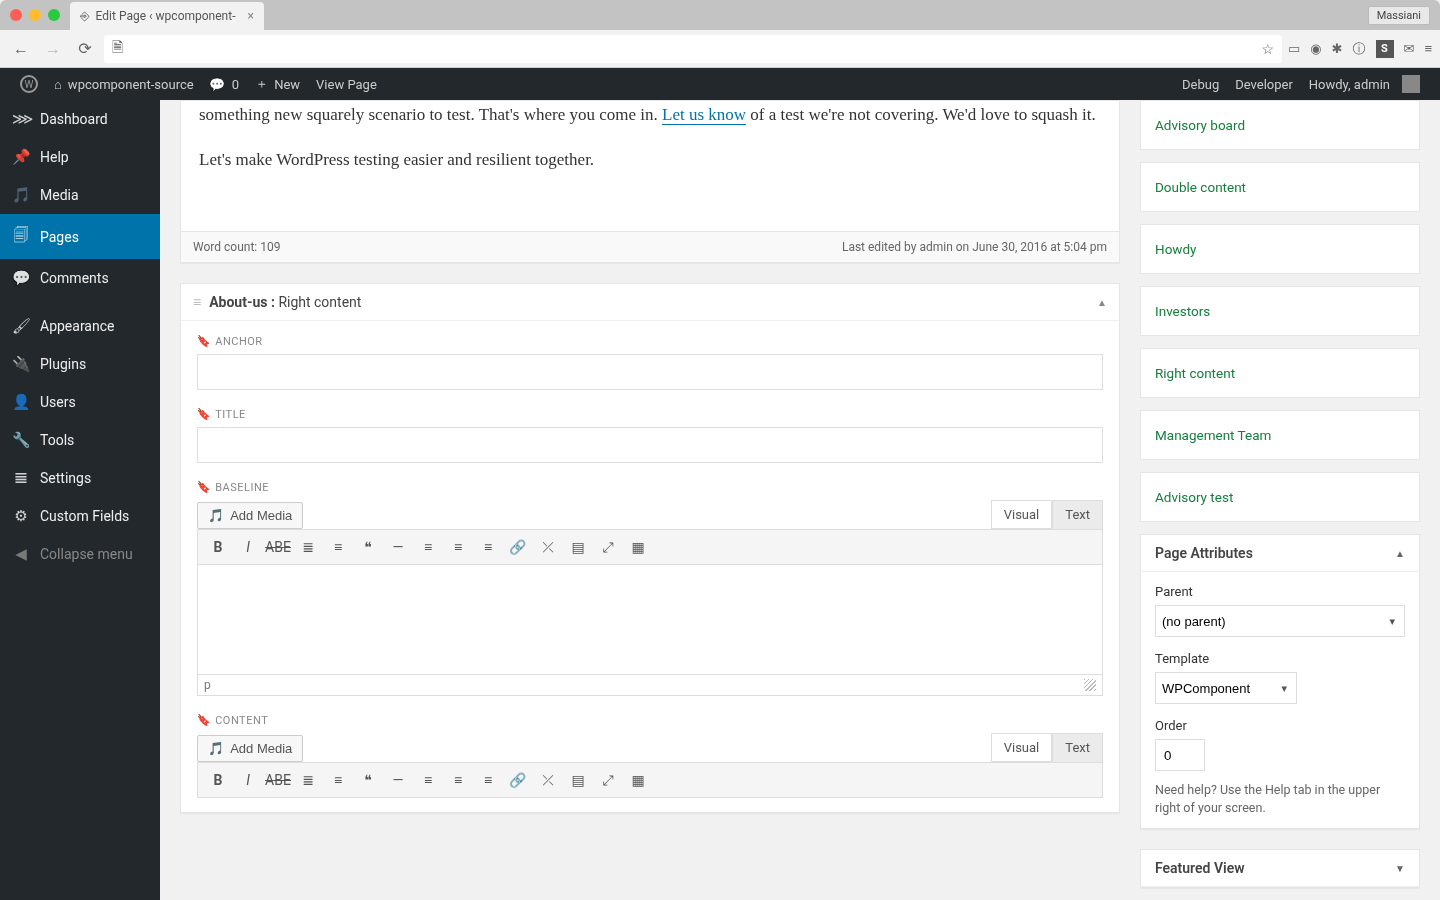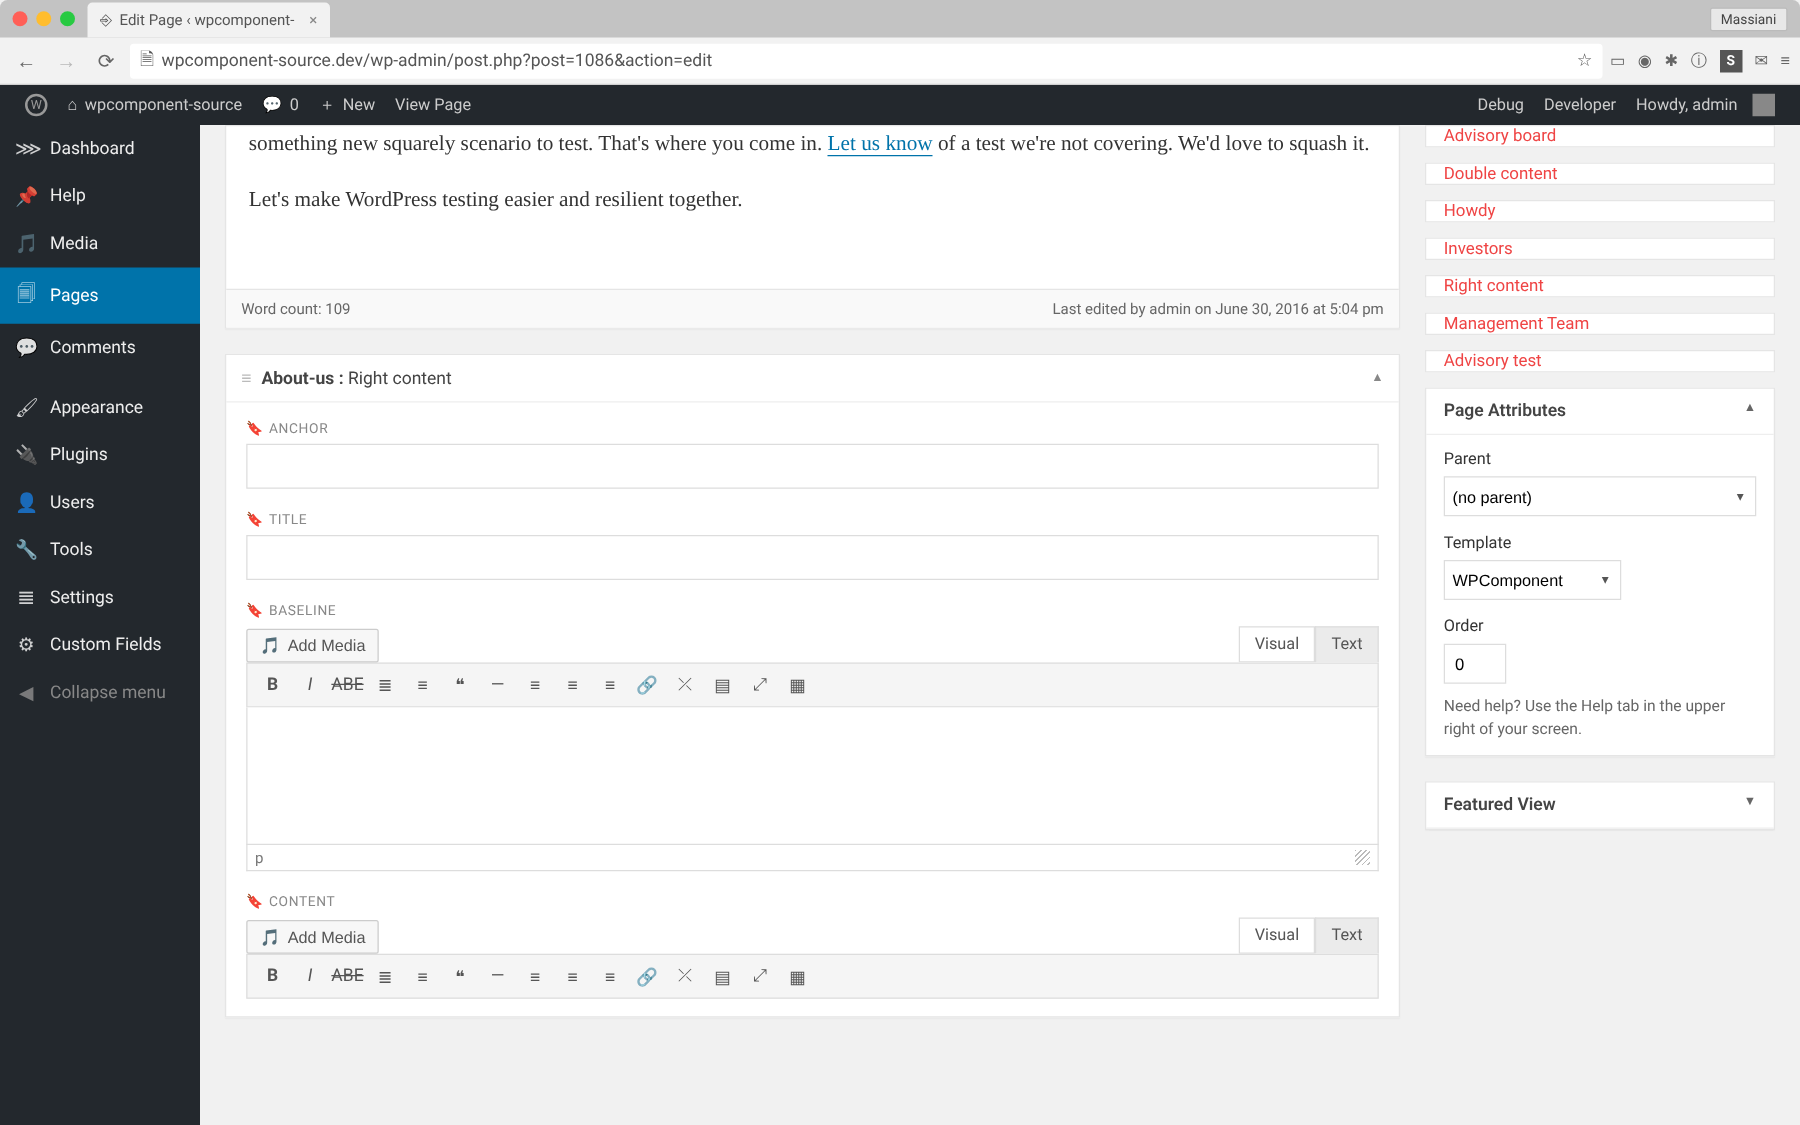--- a/index.html
+++ b/index.html
@@ -56,22 +56,22 @@
 .switch-tab { padding: 6px 12px; border:1px solid #ddd; background:#f5f5f5; font-size:13px; color:#555; cursor:pointer;}
 .switch-tab.active { background:#ebebeb; border-bottom-color:#ebebeb;}
 .switch-tab:not(.active){ background:#fff;}
 .media-row { display:flex; justify-content:space-between; align-items:flex-end; margin-bottom:0;}
 
 .wp-editor-toolbar { background:#f5f5f5; border:1px solid #ddd; padding:4px 6px; display:flex; gap:2px; flex-wrap:wrap;}
 .tb-btn { width:28px; height:26px; display:flex; align-items:center; justify-content:center; font-size:14px; color:#555; cursor:pointer; border-radius:2px;}
 .wp-editor-area { width:100%; height:110px; border:1px solid #ddd; border-top:none; background:#fff; resize:vertical;}
 .wp-statusbar { border:1px solid #ddd; border-top:none; padding:3px 6px; font-size:12px; color:#777; display:flex; justify-content:space-between; align-items:center; background:#fff;}
 .resize-grip { width:12px; height:12px; background: repeating-linear-gradient(135deg, #bbb 0 1px, transparent 1px 3px);}
-.side-list .list-item { padding:0 14px; border:1px solid #e5e5e5; background:#fff; margin-bottom:12px; cursor:pointer; font-size:13.5px; color:#ef4444;}
-.side-header { padding:10px 14px; font-weight:600; font-size:14px; display:flex; justify-content:space-between; align-items:flex-start; border-bottom:1px solid #eee;}
+.side-list .list-item { padding:16px 14px; border:1px solid #e5e5e5; background:#fff; margin-bottom:12px; cursor:pointer; font-size:13.5px; color:#15803d;}
+.side-header { padding:10px 14px; font-weight:600; font-size:14px; display:flex; justify-content:space-between; align-items:center; border-bottom:1px solid #eee;}
 .side-body { padding: 12px 14px;}
 .side-body label { display:block; font-size:13px; margin-bottom:6px; color:#333;}
 .wp-select { width:100%; height:32px; border:1px solid #ddd; background:#fff; font-size:13px; padding:0 6px; -webkit-appearance:none; appearance:none; position:relative;}
 .select-wrap { position:relative; margin-bottom:14px;}
 .select-wrap::after { content:'▾'; position:absolute; right:10px; top:50%; transform:translateY(-50%); font-size:11px; color:#555; pointer-events:none;}
 .order-input { width:50px; height:32px; border:1px solid #ddd; text-align:left; padding:0 8px;}
 .help-text { font-size:12.5px; color:#666; margin-top:10px; line-height:1.4;}
 </style>
 </head>
 <body>
@@ -88,21 +88,20 @@
     <span class="tab-close">×</span>
   </div>
   <div class="user-badge">Massiani</div>
 </div>
 <div class="url-bar-row">
   <div class="nav-btn">←</div>
   <div class="nav-btn" style="opacity:.4">→</div>
   <div class="nav-btn">⟳</div>
   <div class="url-bar">
     <span>🗎</span>
-    <span>wpcomponent-source.dev/wp-admin/post.php?post=1086&amp;action=edit</span>
     <span style="margin-left:auto">☆</span>
   </div>
   <div class="url-icons">
     <span>▭</span>
     <span>◉</span>
     <span>✱</span>
     <span>ⓘ</span>
     <span style="background:#555;color:#fff;width:18px;height:18px;display:inline-flex;align-items:center;justify-content:center;font-size:11px;font-weight:bold;">S</span>
     <span>✉</span>
     <span>≡</span>

